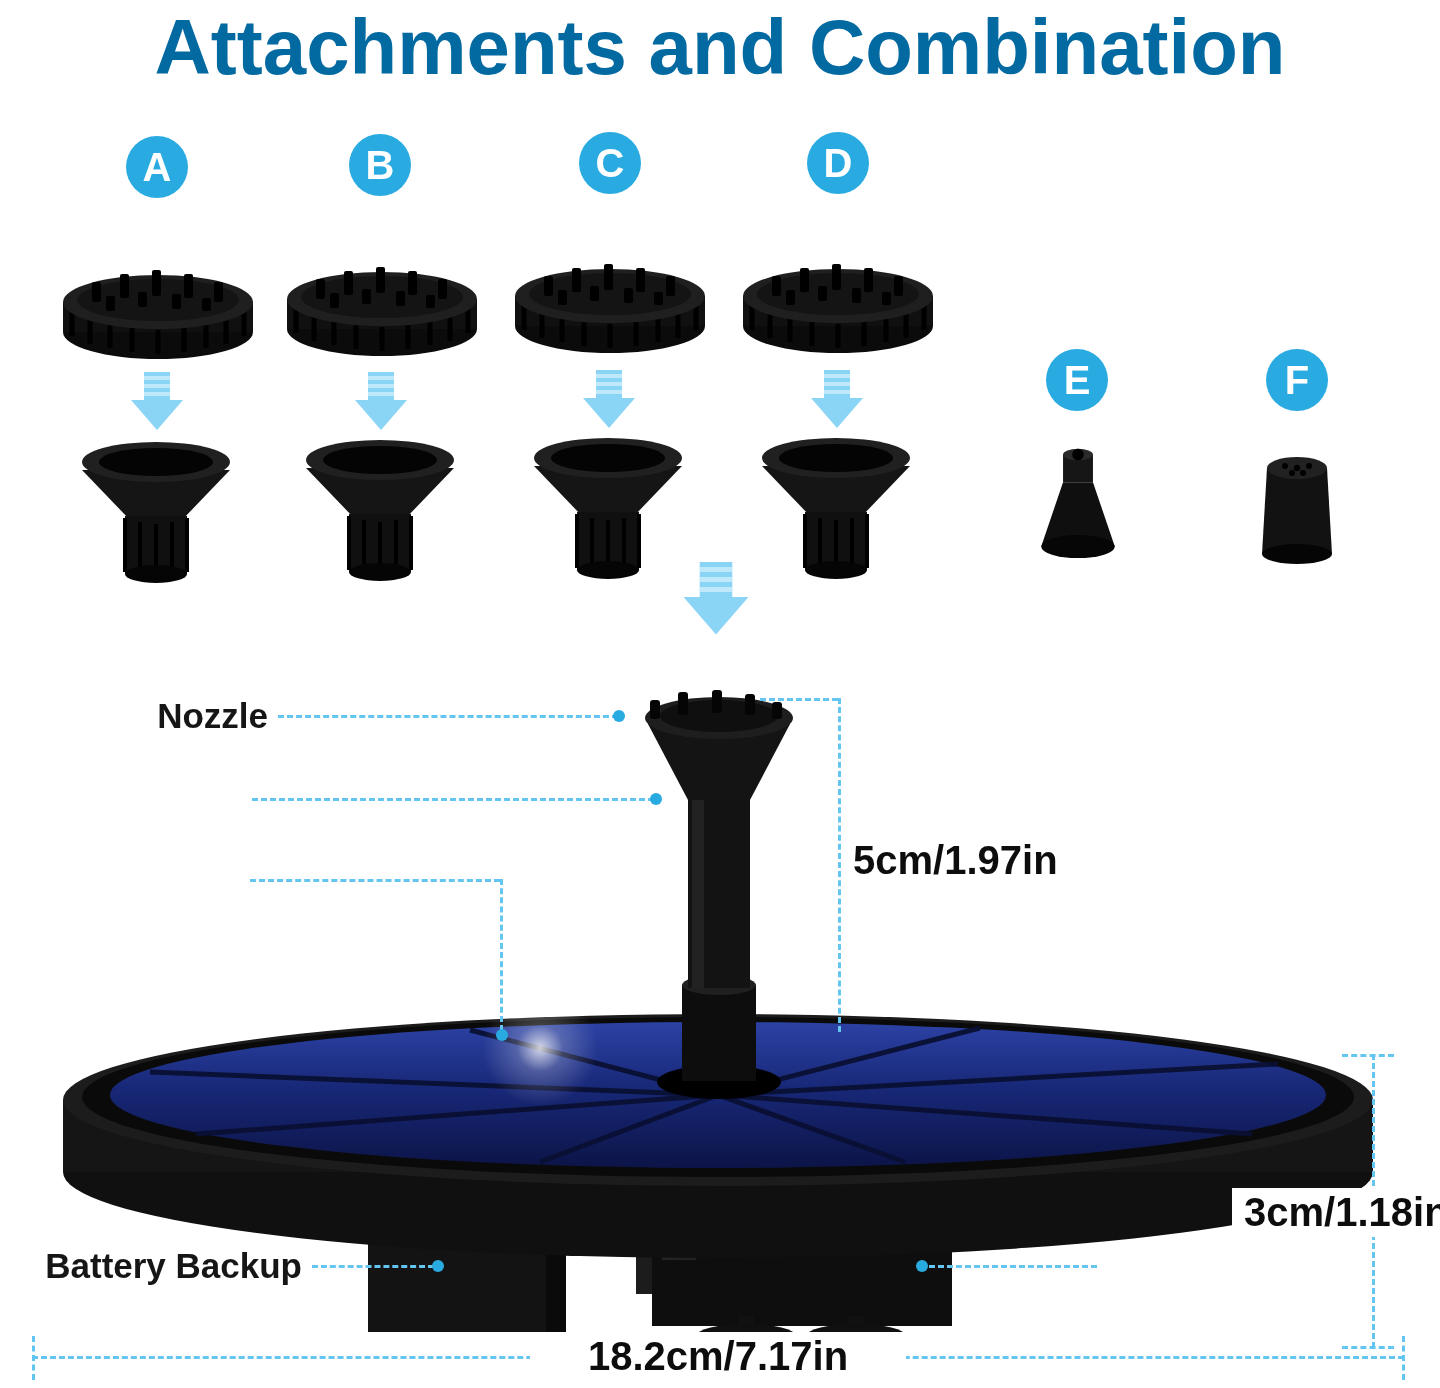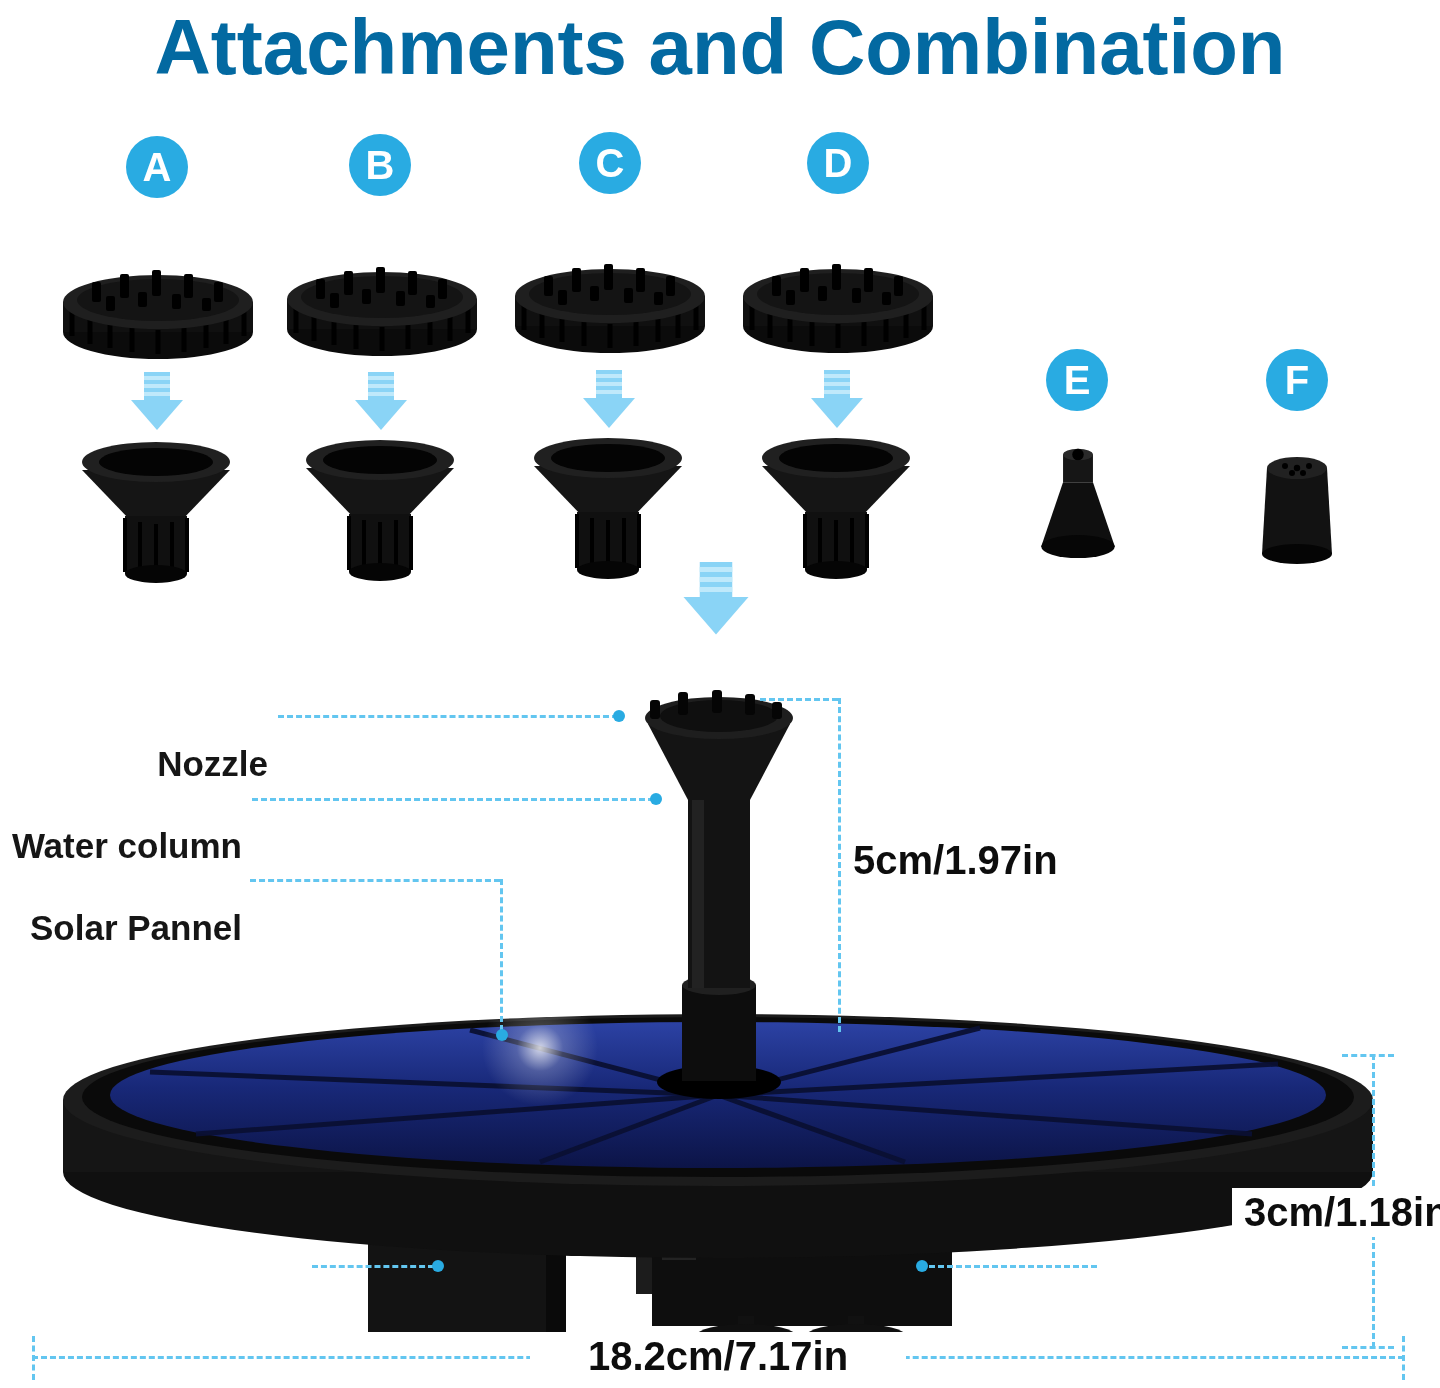--- a/index.html
+++ b/index.html
@@ -5,21 +5,21 @@
   * { margin:0; padding:0; box-sizing:border-box; }
   html,body { background:#ffffff; }
   body { width:1440px; height:1388px; font-family:"Liberation Sans", sans-serif; }
   .canvas { position:relative; width:1440px; height:1388px; background:#ffffff; overflow:hidden; }
   .art { position:absolute; left:0; top:0; z-index:0; }
   .title { position:absolute; top:2px; left:0; width:1440px; text-align:center;
            font-size:78px; font-weight:800; color:#0369a1; letter-spacing:0px; z-index:3; }
   .badge { position:absolute; width:62px; height:62px; border-radius:50%; background:#29ABE2;
            color:#ffffff; font-size:40px; font-weight:700; display:flex; align-items:center;
            justify-content:center; z-index:3; }
-  .label { position:absolute; font-size:35px; font-weight:600; color:#161616; z-index:3; line-height:1.1;margin-top:48px; }
+  .label { position:absolute; font-size:35px; font-weight:600; color:#161616; z-index:3; line-height:1.1; }
   .dim   { position:absolute; font-size:40px; font-weight:700; color:#0d0d0d; z-index:4; }
   .dim-big { font-size:40px; }
   .whitebg { background:#ffffff; padding:2px 12px; text-align:center; }
   .hline { position:absolute; border-top:3px dashed #63c6f0; z-index:2; }
   .vline { position:absolute; border-left:3px dashed #63c6f0; z-index:2; }
   .dot   { position:absolute; width:12px; height:12px; border-radius:50%; background:#29ABE2; z-index:3; }
 </style>
 </head>
 <body>
 
@@ -196,22 +196,21 @@
   <h1 class="title">Attachments and Combination</h1>
 
   <div class="badge" style="left:126px;top:136px">A</div>
   <div class="badge" style="left:349px;top:134px">B</div>
   <div class="badge" style="left:579px;top:132px">C</div>
   <div class="badge" style="left:807px;top:132px">D</div>
   <div class="badge" style="left:1046px;top:349px">E</div>
   <div class="badge" style="left:1266px;top:349px">F</div>
 
   <div class="label" style="left:60px;top:697px;width:208px;text-align:right">Nozzle</div>
-  <div class="label" style="left:4px;top:779px;width:238px;text-align:right">Water column</div>
-  <div class="label" style="left:22px;top:861px;width:220px;text-align:right">Solar Pannel</div>
+  <div class="label" style="left:36px;top:1247px;width:266px;text-align:right">Battery Backup</div>
 
   <div class="dim" style="left:853px;top:838px">5cm/1.97in</div>
   <div class="dim whitebg" style="left:1232px;top:1188px;width:206px">3cm/1.18in</div>
   <div class="dim dim-big whitebg" style="left:530px;top:1332px;width:376px">18.2cm/7.17in</div>
 
   <div class="hline" style="left:278px;top:715px;width:340px"></div>
   <div class="dot" style="left:613px;top:710px"></div>
 
   <div class="hline" style="left:252px;top:798px;width:402px"></div>
   <div class="dot" style="left:650px;top:793px"></div>

